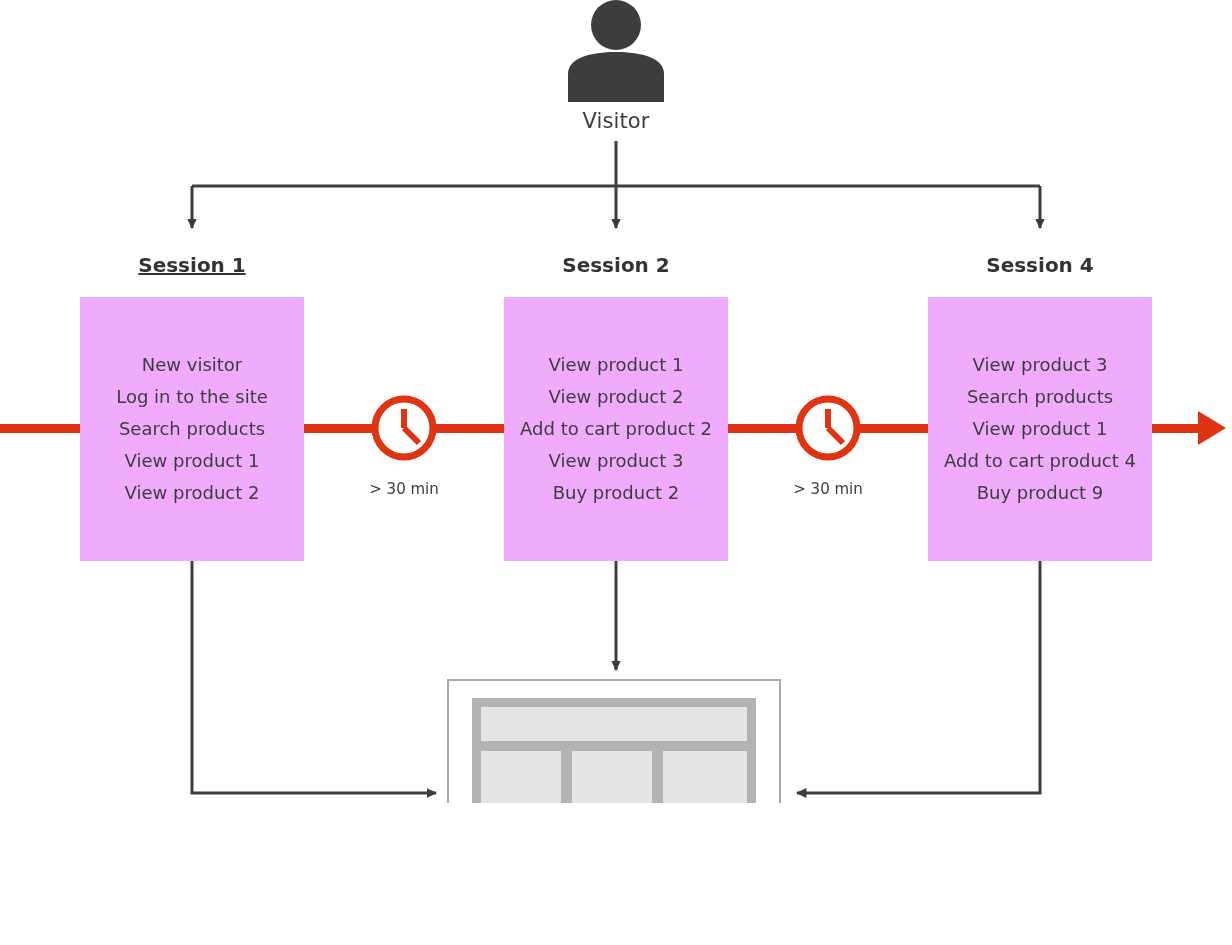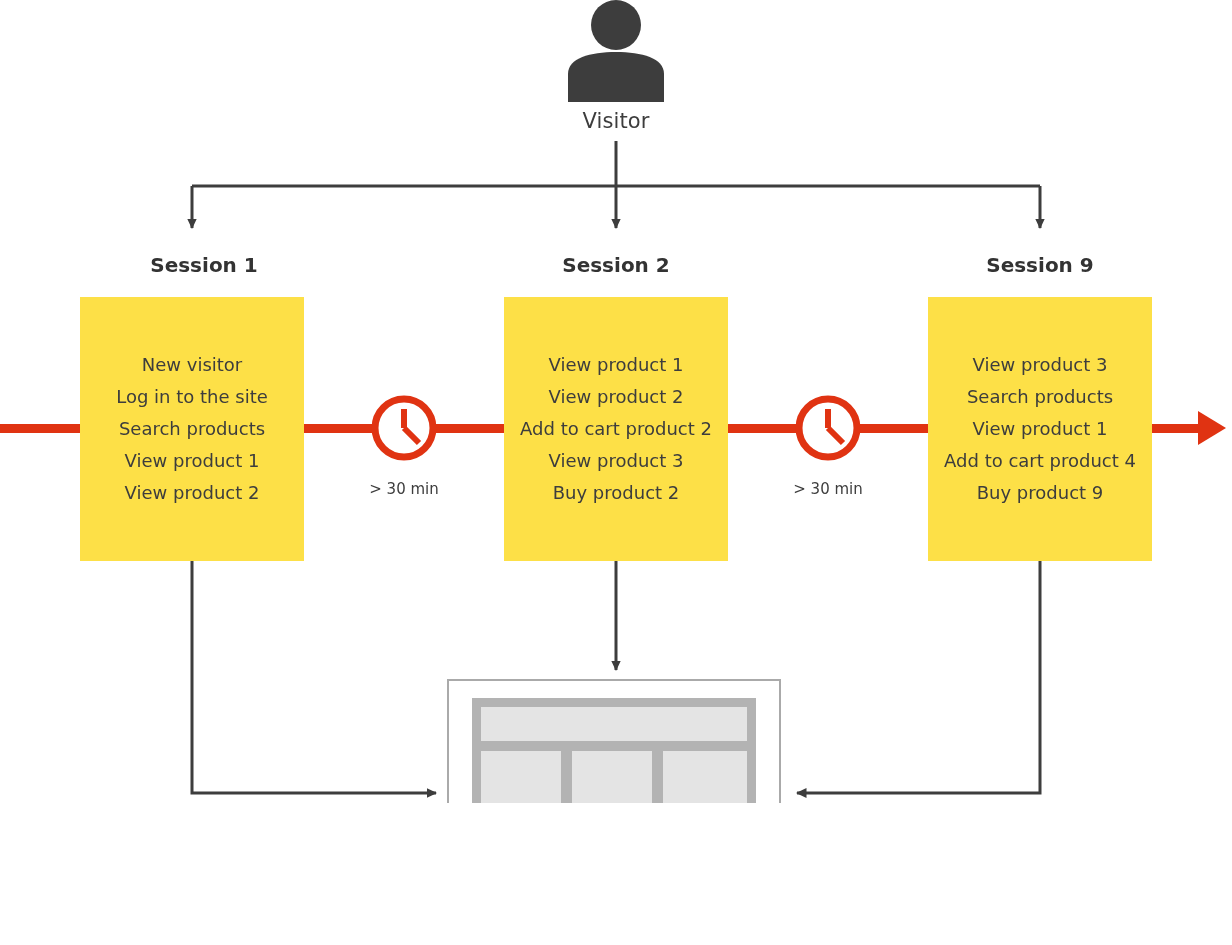--- a/index.html
+++ b/index.html
@@ -57,36 +57,36 @@
     font-size: 20px;
     font-weight: bold;
     color: #333333;
     top: 253px;
   }
   .session-box {
     position: absolute;
     top: 297px;
     width: 224px;
     height: 264px;
-    background: #fde047;
+    background: #f0abfc;
     display: flex;
     flex-direction: column;
     justify-content: center;
     align-items: center;
   }
   .session-item {
     font-size: 18px;
     color: #3d3d3d;
     line-height: 1;
     text-align: center;
     padding: 7px 4px;
     white-space: nowrap;
   }
 
-  #session-1-title { left: 74px; }
+  #session-1-title { left: 62px; text-decoration: underline; }
   #session-2-title { left: 486px; }
   #session-3-title { left: 910px; }
   #session-1-box  { left: 80px; }
   #session-2-box  { left: 504px; }
   #session-3-box  { left: 928px; }
 
   
   .red-seg {
     position: absolute;
     height: 9px;
@@ -255,21 +255,21 @@
 
   <div class="gap-marker" id="gap-marker-2">
     <svg class="clock-icon" viewBox="0 0 70 70">
       <circle cx="35" cy="35" r="29" fill="none" stroke="#e03312" stroke-width="7"></circle>
       <path d="M35,35 L35,16" stroke="#e03312" stroke-width="6" stroke-linecap="butt"></path>
       <path d="M35,35 L50,50" stroke="#e03312" stroke-width="6" stroke-linecap="butt"></path>
     </svg>
     <div class="gap-label">&gt; 30 min</div>
   </div>
 
-  <div class="session-title" id="session-3-title">Session 9</div>
+  <div class="session-title" id="session-3-title">Session 4</div>
   <div class="session-box" id="session-3-box">
     <div class="session-item">View product 3</div>
     <div class="session-item">Search products</div>
     <div class="session-item">View product 1</div>
     <div class="session-item">Add to cart product 4</div>
     <div class="session-item">Buy product 9</div>
   </div>
 
   <div class="website-block">
     <div class="website-frame">

